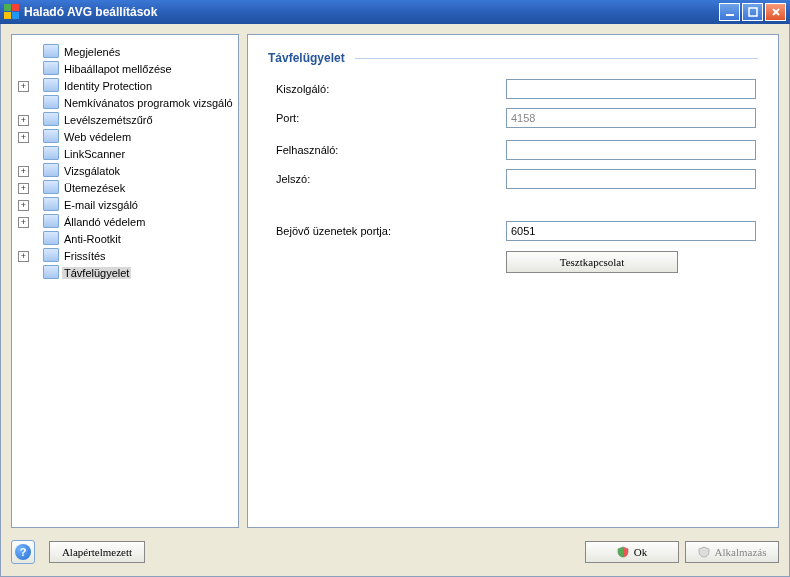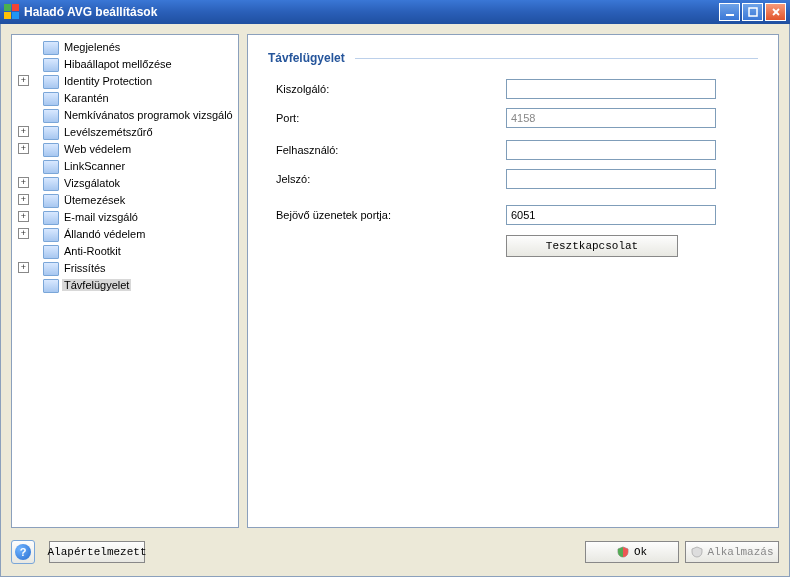--- a/index.html
+++ b/index.html
@@ -62,21 +62,21 @@
     padding: 6px 2px;
     overflow: hidden;
   }
   .main-panel {
     flex: 1;
     padding: 16px 20px;
     position: relative;
   }
   .tree-row {
     display: flex;
-    align-items: flex-start;
+    align-items: flex-end;
     height: 17px;
     padding-left: 4px;
     white-space: nowrap;
   }
   .tree-row .expander {
     width: 11px; height: 11px;
     border: 1px solid #888;
     display: inline-flex; align-items: center; justify-content: center;
     font-size: 9px; line-height: 1; color: #333;
     margin-right: 2px;
@@ -120,38 +120,38 @@
     display: flex;
     align-items: center;
     margin-bottom: 9px;
     padding-left: 8px;
   }
   .form-label {
     width: 230px;
     color: #000;
   }
   .form-input {
-    width: 210px;
+    width: 250px;
     height: 20px;
     border: 1px solid #7f9db9;
     padding: 1px 4px;
     font-family: Tahoma, Arial, sans-serif;
     font-size: 11px;
   }
   .form-input.disabled { color: #888; background: #fff; }
   .test-btn-row {
     display: flex;
     padding-left: 238px;
     margin-top: 10px;
   }
   .btn {
     height: 22px;
     border: 1px solid #888;
     background: linear-gradient(to bottom, #fdfdfd, #e8e8e2);
-    font-family: Liberation Mono, monospace;
+    font-family: Liberation Serif, serif;
     font-size: 11px;
     display: inline-flex;
     align-items: center;
     justify-content: center;
     cursor: pointer;
     padding: 0 10px;
   }
   .btn-test { width: 172px; }
   .bottom-bar {
     position: absolute;
@@ -237,26 +237,20 @@
         <div class="tree-row">
           <span class="expander">+</span>
           <span class="dots"></span>
           <span class="node-icon"></span>
           <span class="label">Identity Protection</span>
         </div>
         <div class="tree-row">
           <span class="expander-space"></span>
           <span class="dots"></span>
           <span class="node-icon"></span>
-          <span class="label">Karantén</span>
-        </div>
-        <div class="tree-row">
-          <span class="expander-space"></span>
-          <span class="dots"></span>
-          <span class="node-icon"></span>
           <span class="label">Nemkívánatos programok vizsgáló</span>
         </div>
         <div class="tree-row">
           <span class="expander">+</span>
           <span class="dots"></span>
           <span class="node-icon"></span>
           <span class="label">Levélszemétszűrő</span>
         </div>
         <div class="tree-row">
           <span class="expander">+</span>
@@ -329,21 +323,21 @@
         <input class="form-input disabled" readonly="" value="4158" style="">
       </div>
       <div class="form-row" style="margin-top:12px">
         <span class="form-label">Felhasználó:</span>
         <input class="form-input" value="" style="">
       </div>
       <div class="form-row">
         <span class="form-label">Jelszó:</span>
         <input class="form-input" type="password" value="" style="">
       </div>
-      <div class="form-row" style="margin-top:16px">
+      <div class="form-row" style="margin-top:32px">
         <span class="form-label">Bejövő üzenetek portja:</span>
         <input class="form-input" value="6051" style="">
       </div>
 
       <div class="test-btn-row">
         <button class="btn btn-test">Tesztkapcsolat</button>
       </div>
     </div>
   </div>
 

